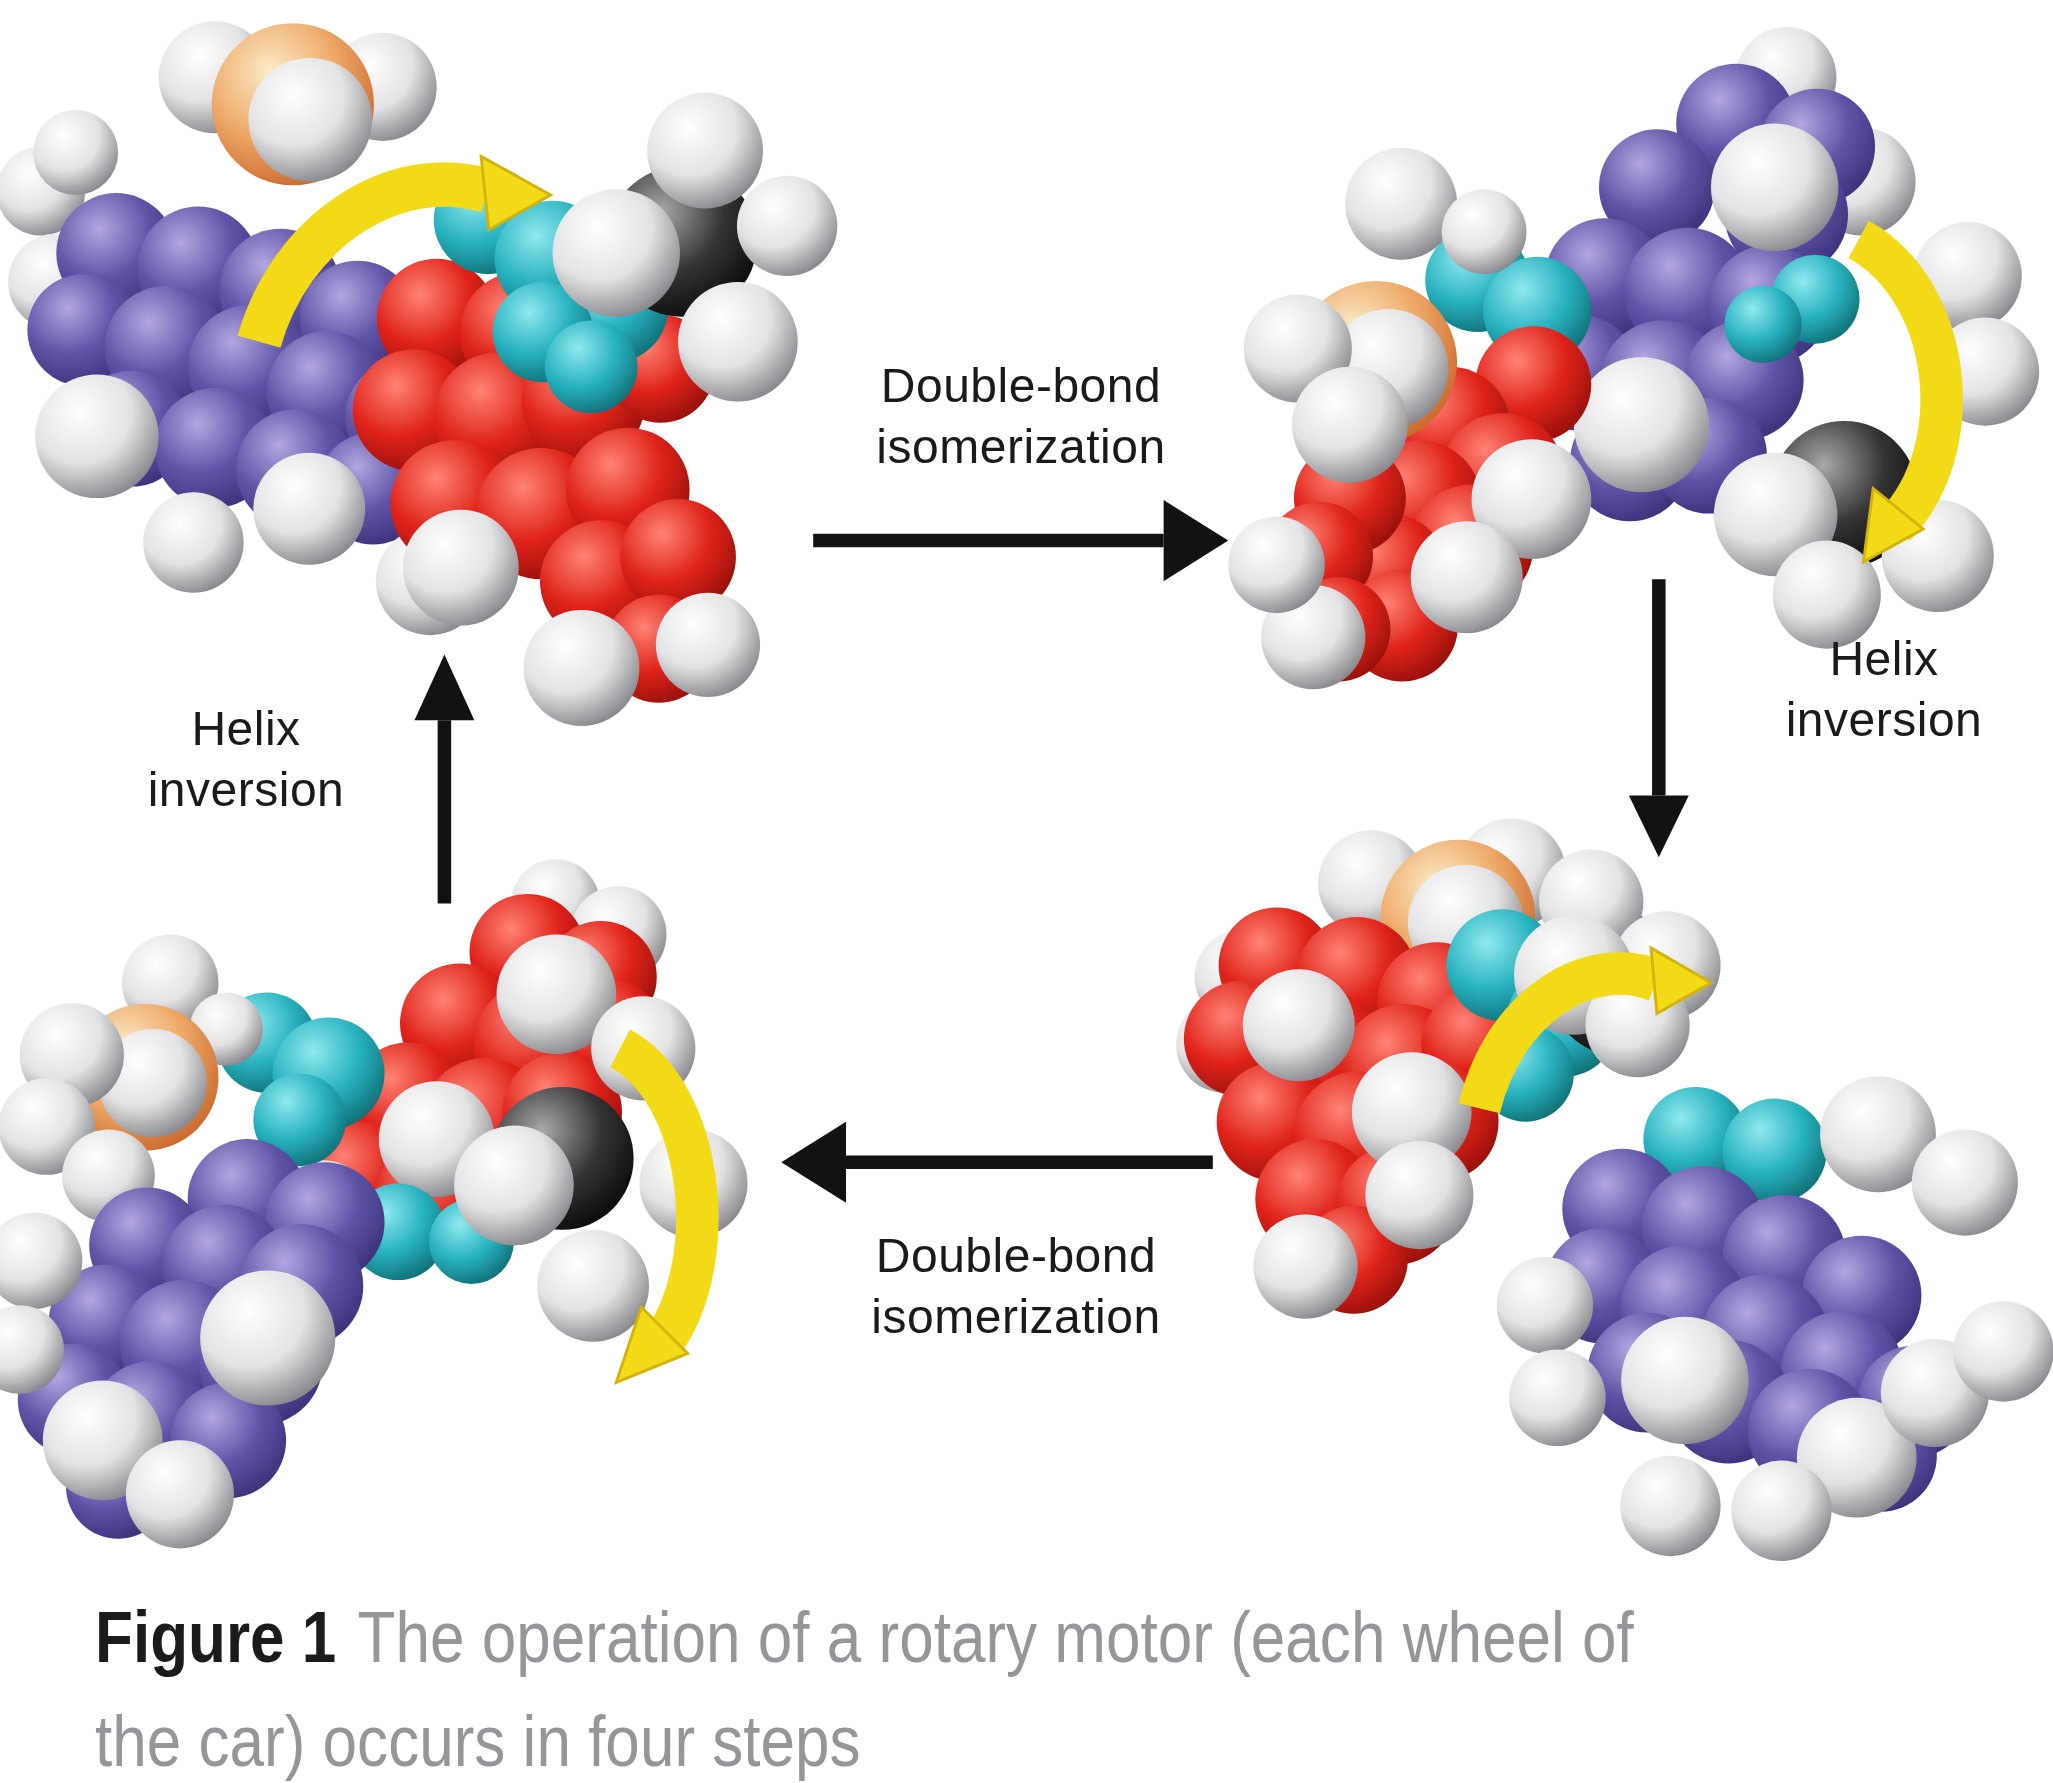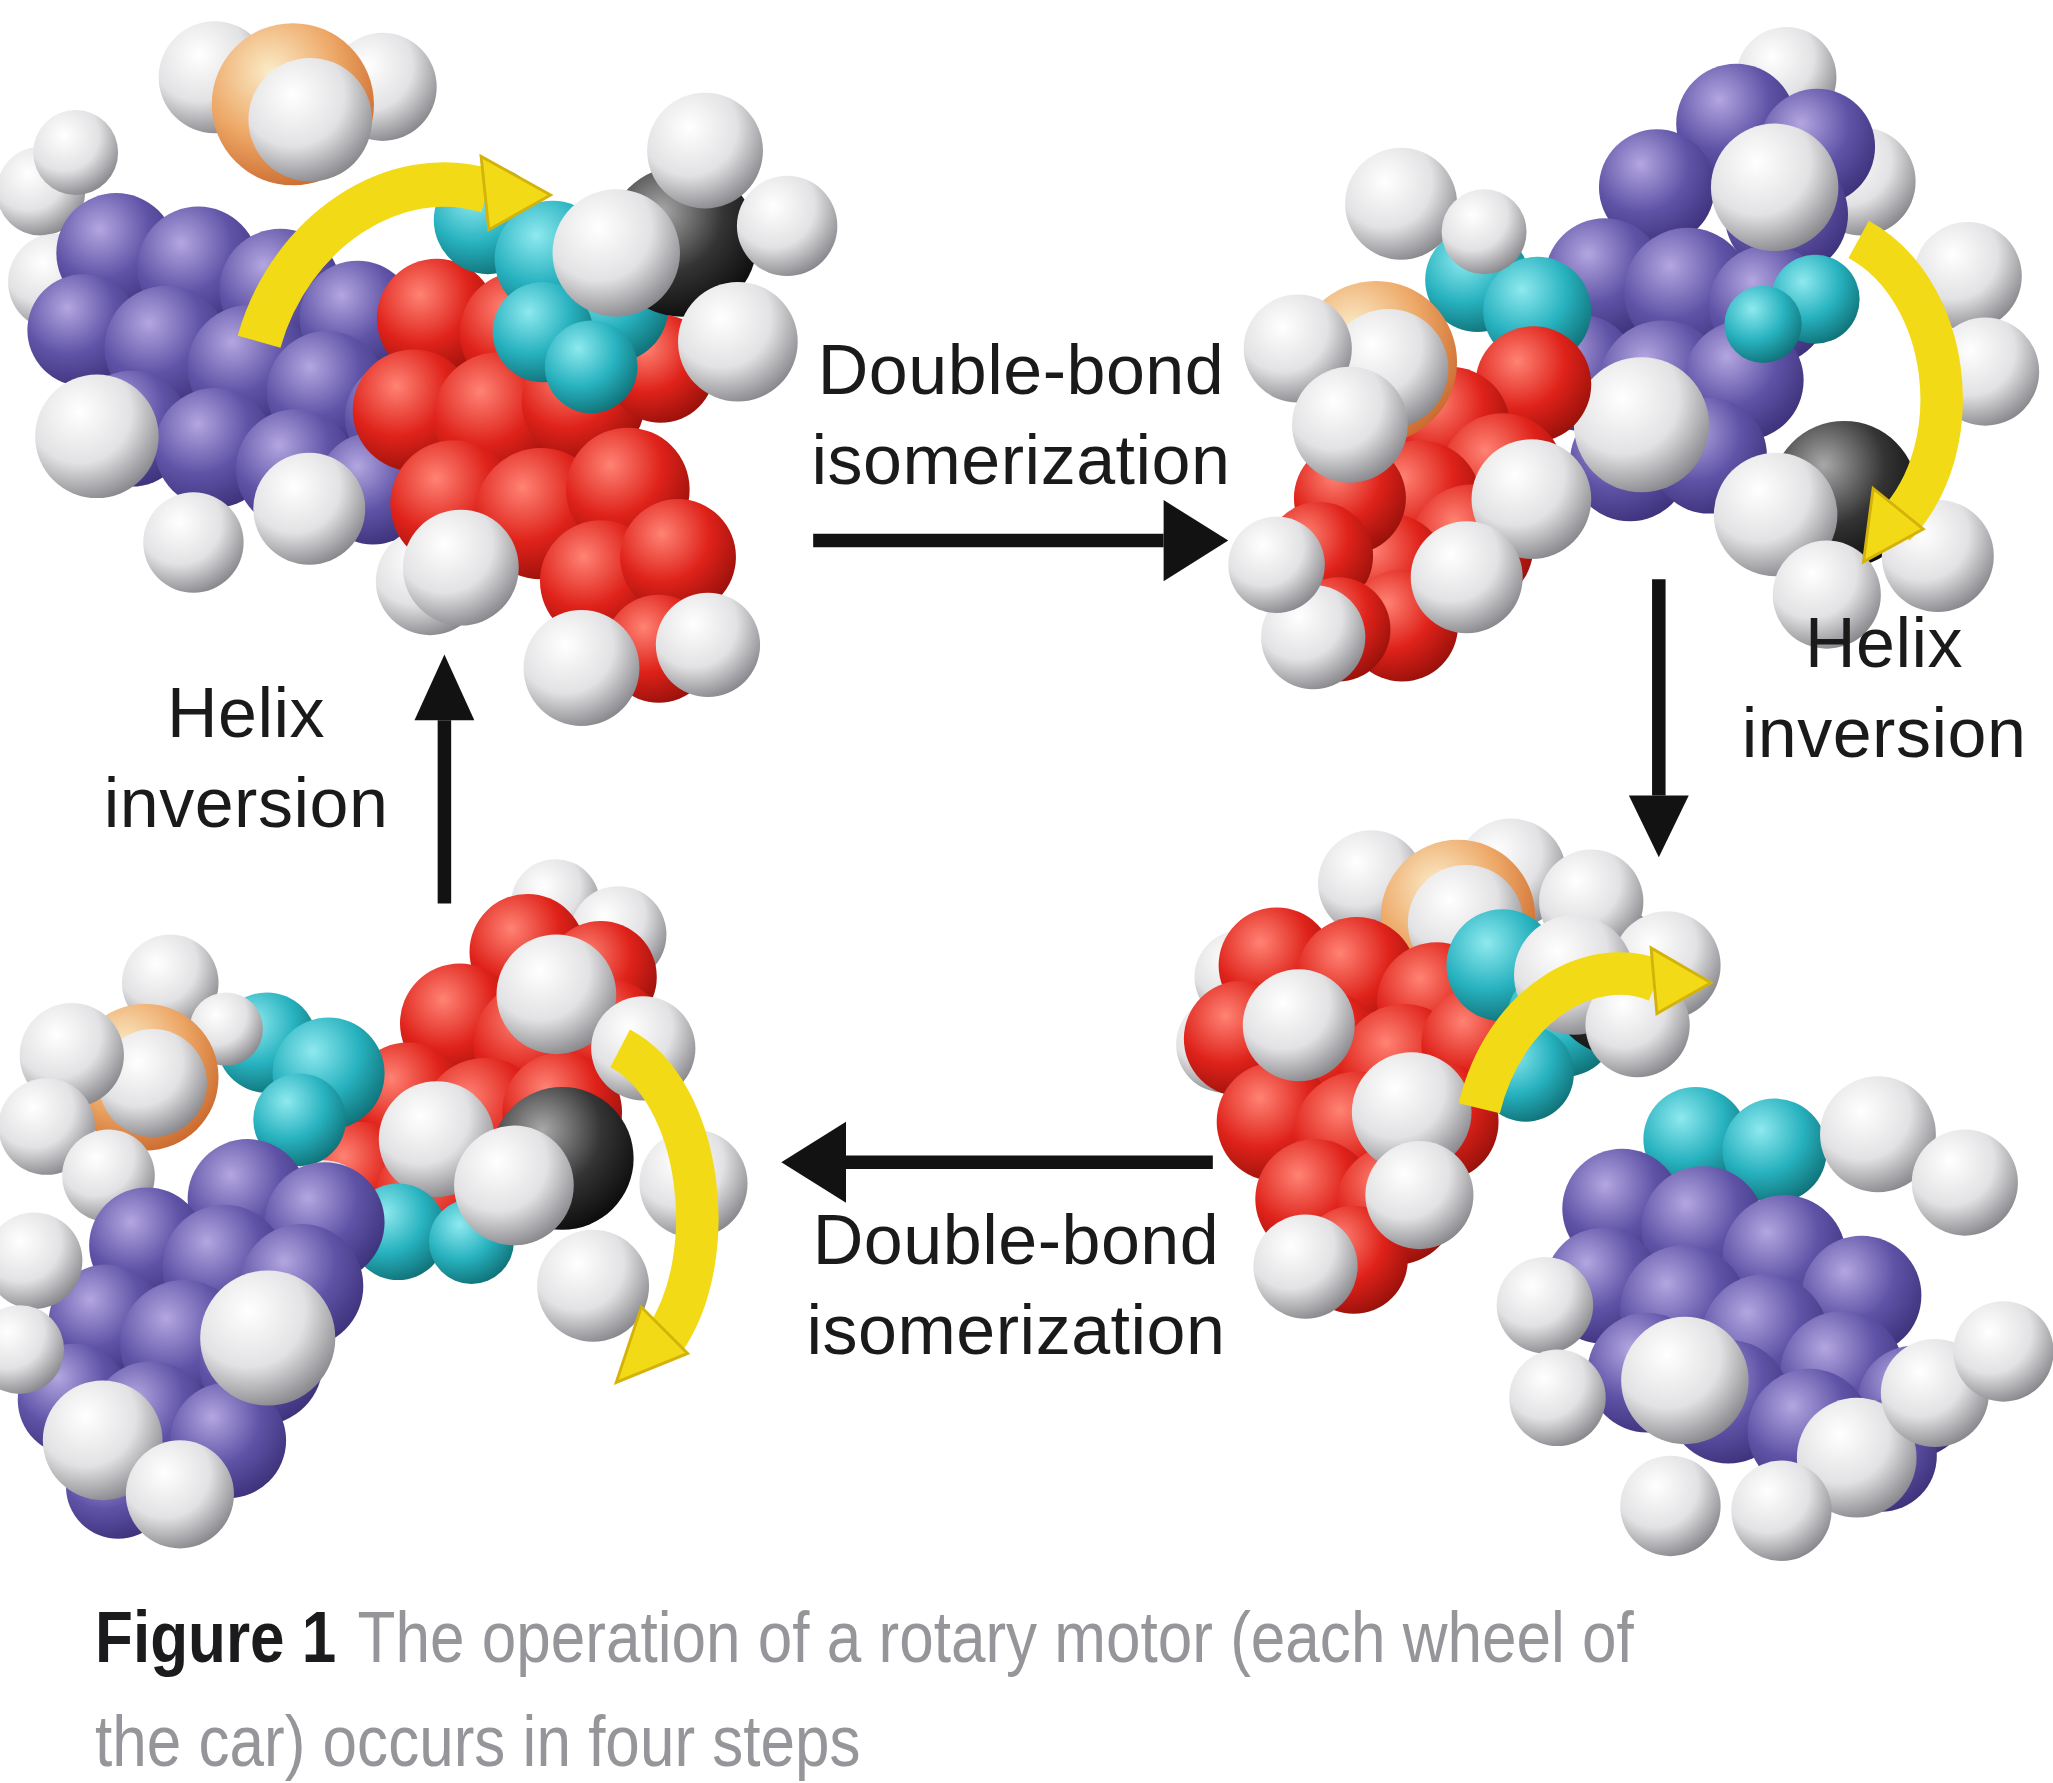--- a/index.html
+++ b/index.html
@@ -8,21 +8,21 @@
     width:2054px;height:1783px;
     background:#ffffff;
     font-family:"Liberation Sans", sans-serif;
     overflow:hidden;
   }
   .stage svg{position:absolute;left:0;top:0;}
   .step-label{
     position:absolute;
     transform:translate(-50%,-50%);
     text-align:center;
-    font-size:70px;
+    font-size:48px;
     line-height:1.28;
     color:#1a1a1a;
     letter-spacing:0.5px;
     white-space:nowrap;
   }
   .label-top{left:1021px;top:416px;}
   .label-right{left:1884px;top:689px;}
   .label-left{left:246px;top:759px;}
   .label-bottom{left:1016px;top:1286px;}
   .caption{

